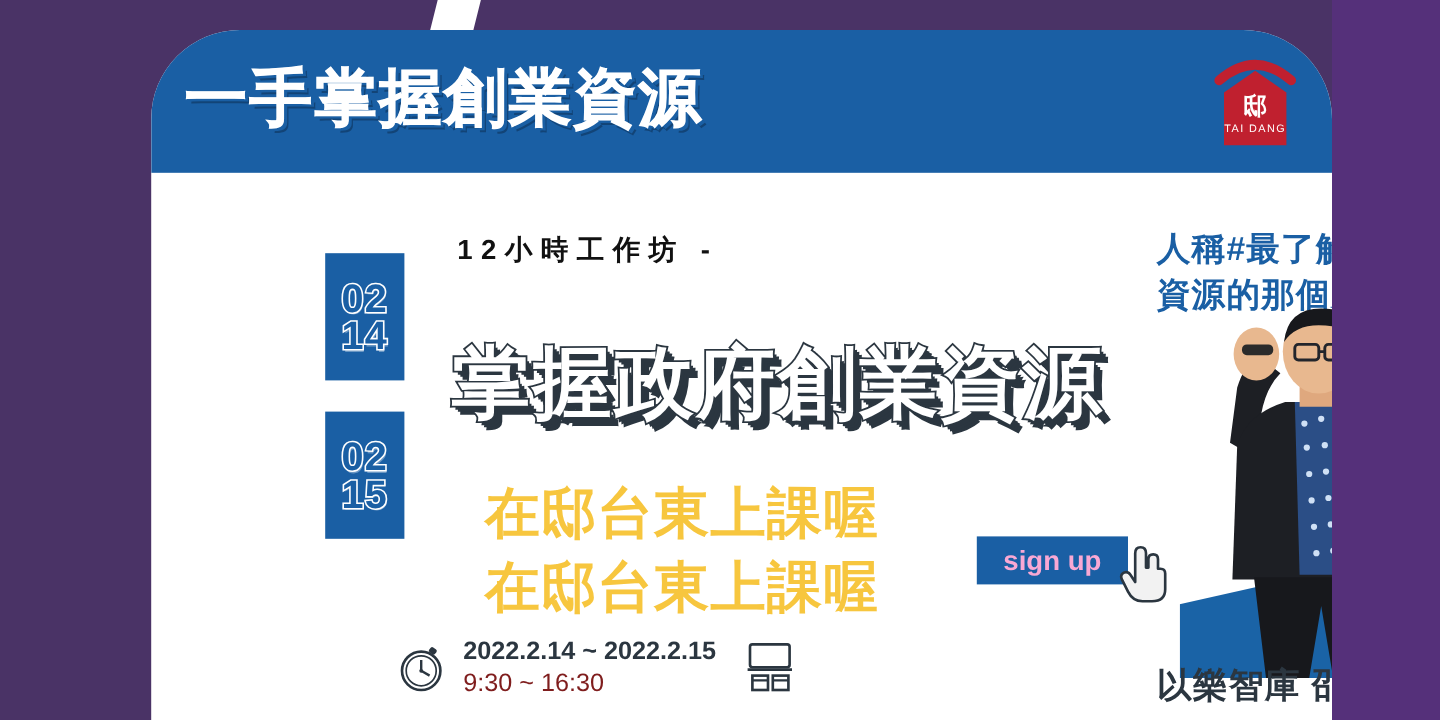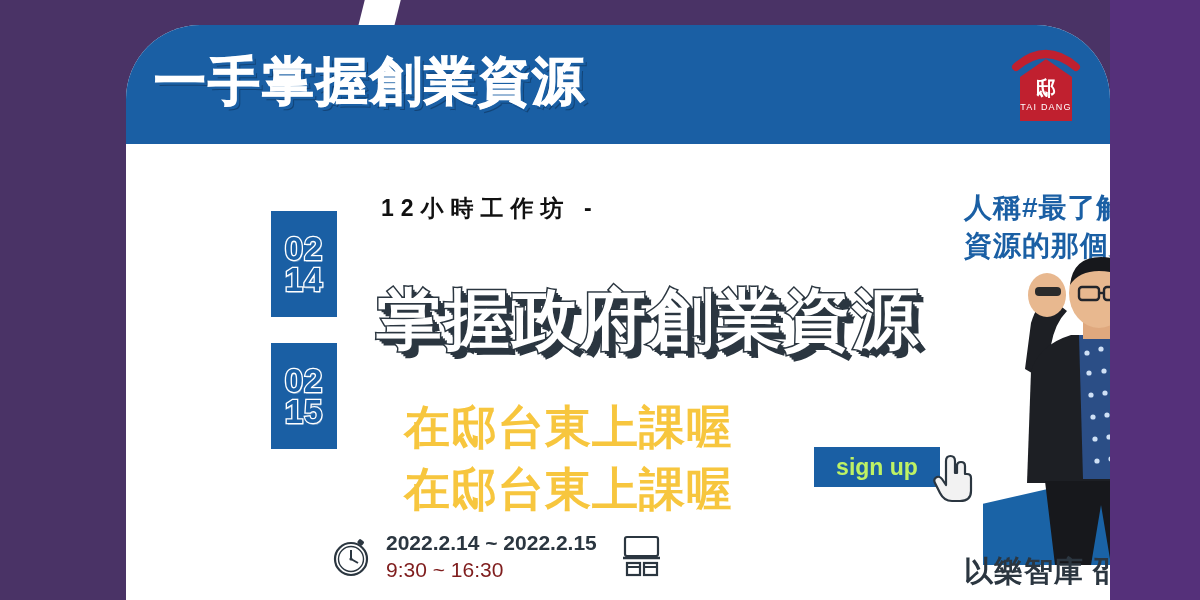--- a/index.html
+++ b/index.html
@@ -136,21 +136,21 @@
   }
   #yellow-1 { left: 278px; top: 372px; }
   #yellow-2 { left: 278px; top: 434px; }
 
   
   .signup-btn {
     position: absolute;
     left: 688px; top: 422px;
     width: 126px; height: 40px;
     background: #1a5fa4;
-    color: #bef264;
+    color: #f9a8d4;
     font-size: 23px;
     font-weight: bold;
     display: flex;
     align-items: center;
     justify-content: center;
     cursor: pointer;
   }
 
   .cursor-hand {
     position: absolute;

